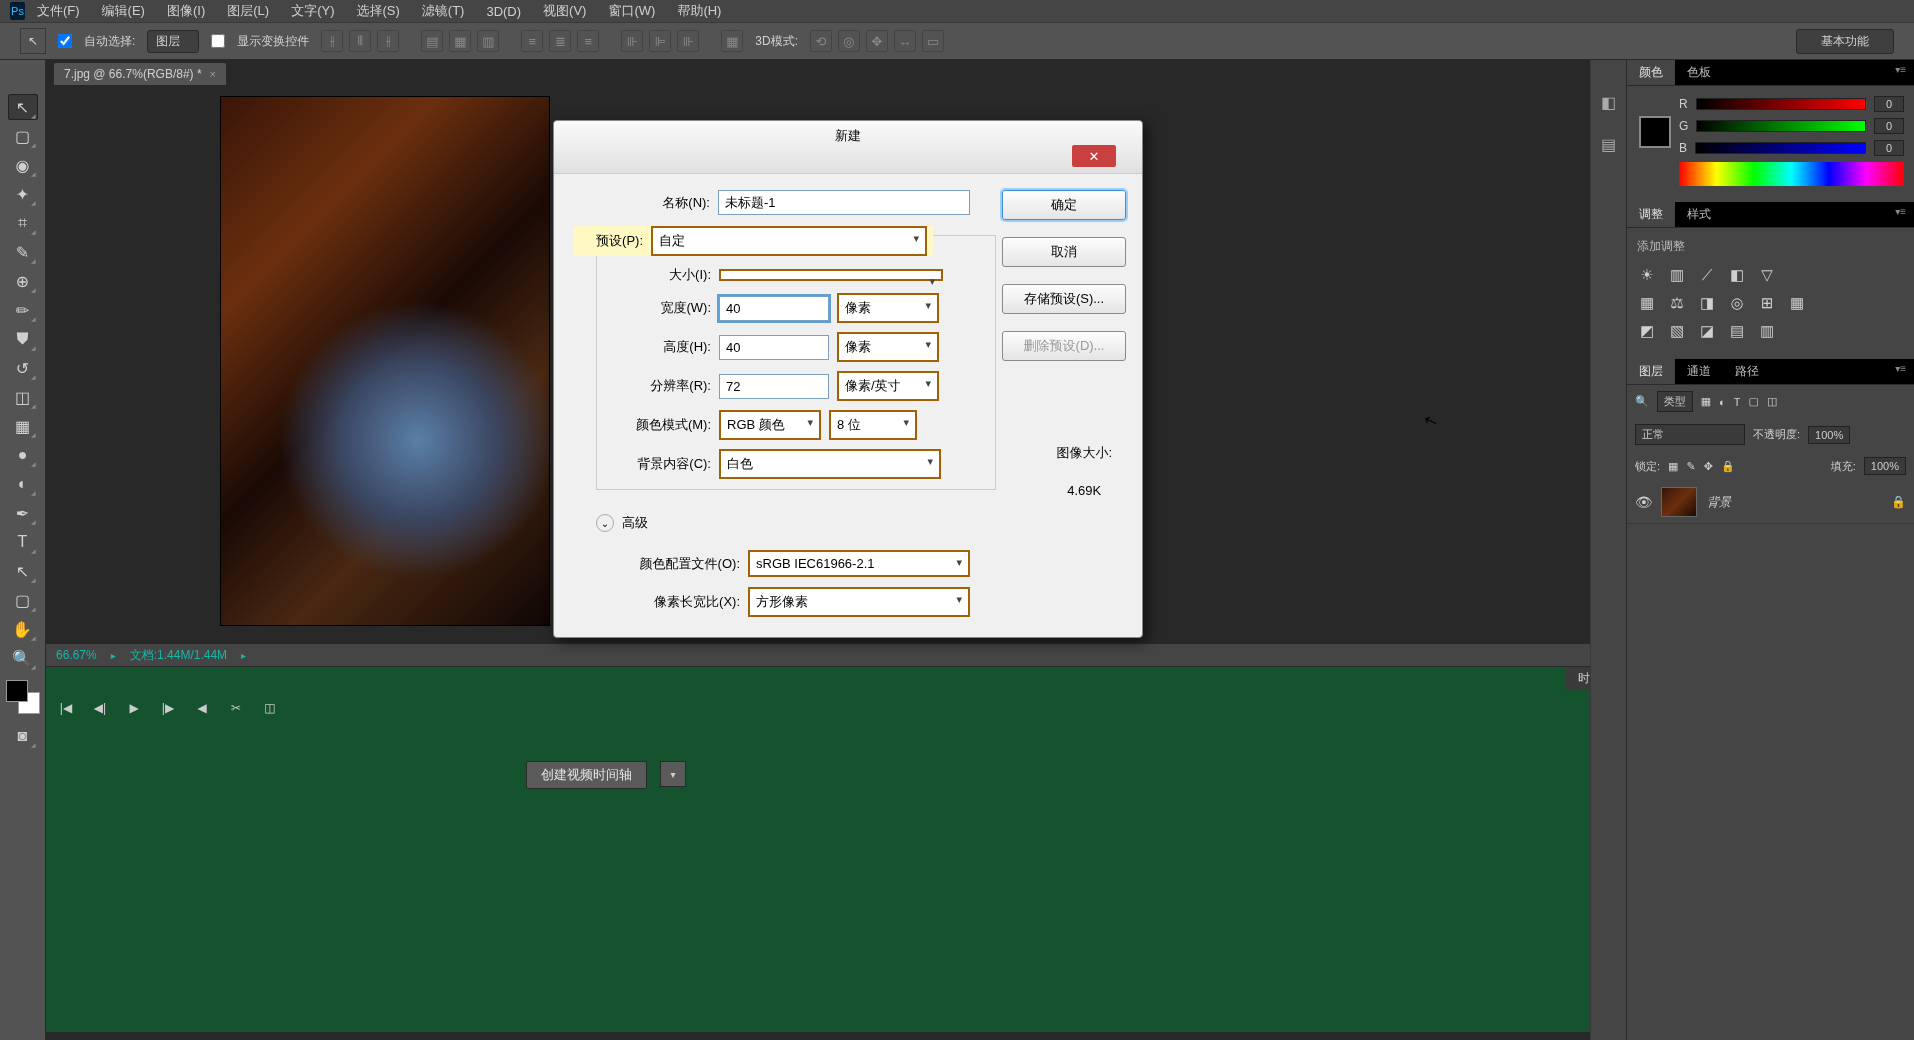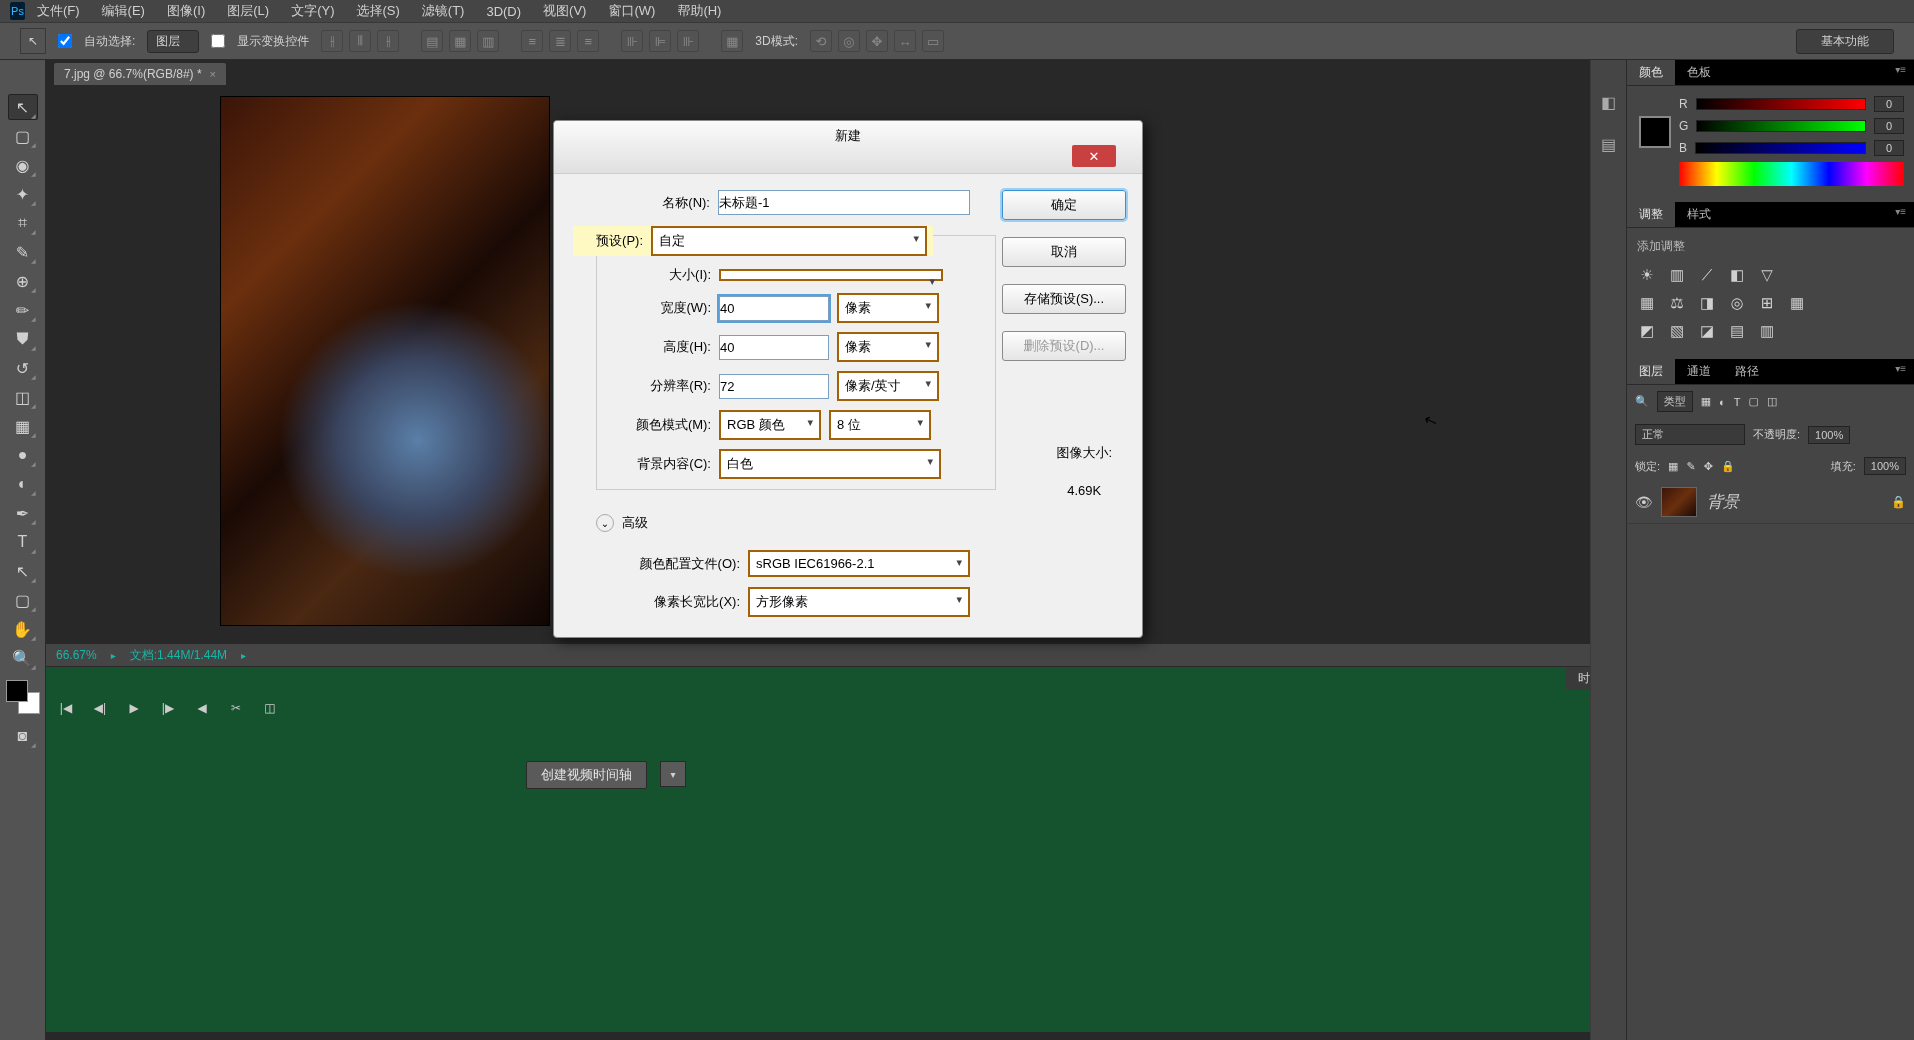--- a/index.html
+++ b/index.html
@@ -68,33 +68,33 @@
 .adjust-label { color:#bbb; margin-bottom:10px;}
 .adj-icons { display:flex; gap:10px; margin-bottom:8px;}
 .adj-ic { width:20px; height:20px; color:#d0d0d0; font-size:15px; display:flex; align-items:center; justify-content:center;}
 
 .layers-panel { flex:1; display:flex; flex-direction:column;}
 .layers-controls { padding:6px 8px; display:flex; gap:8px; flex-wrap:wrap; font-size:11px; align-items:center;}
 .lyr-select { background:#3a3a3a; border:1px solid #222; padding:2px 6px; color:#ccc; font-size:11px;}
 .layer-row { display:flex; align-items:center; padding:6px 8px; gap:10px; border-bottom:1px solid #3a3a3a;}
 .layer-eye { width:16px; font-size:14px;}
 .layer-thumb { width:36px; height:30px; background:linear-gradient(135deg,#3a1508,#6b2f0e,#1a0a05); border:1px solid #666;}
-.layer-name { font-style:italic; font-size:16px;}
+.layer-name { font-style:italic; font-size:12px;}
 .layer-lock { margin-left:auto; font-size:12px; color:#888;}
 
 
 .dialog { position:absolute; left:553px; top:120px; width:590px; background:#f0f0f0; border:1px solid #888; box-shadow:4px 4px 14px rgba(0,0,0,0.6); color:#000; border-radius:4px;}
 .dlg-title { background:linear-gradient(#fafafa,#e0e0e0); padding:6px 26px; font-size:13px; display:flex; align-items:center; border-bottom:1px solid #ccc; border-radius:4px 4px 0 0;flex-direction:column;}
 .dlg-close { margin-left:auto; width:44px; height:22px; background:#c94040; color:#fff; display:flex; align-items:center; justify-content:center; border-radius:2px; font-size:13px;}
 .dlg-body { padding:16px 16px 20px 16px; position:relative;}
 .dlg-rows { display:flex; flex-direction:column; gap:10px;}
 .dlg-row { display:flex; align-items:center; gap:8px;}
 .dlg-lbl { width:140px; text-align:right; font-size:13px;}
 .dlg-lbl-wide { width:170px; text-align:right; font-size:13px;}
-.dlg-input { border:1px solid #7a9fc0; padding:4px 0; font-size:13px; background:#fff;}
+.dlg-input { border:1px solid #7a9fc0; padding:4px 6px; font-size:13px; background:#fff;}
 .dlg-input.focus { outline:2px solid #5a9fd8; }
 .dlg-select { border:2px solid #a16207; padding:4px 6px; font-size:13px; background:#fff; position:relative;}
 .dlg-select::after { content:"▾"; position:absolute; right:6px; top:4px; font-size:11px; color:#444;}
 .dlg-btns { position:absolute; right:16px; top:16px; display:flex; flex-direction:column; gap:17px; width:124px;}
 .dlg-btn { border:1px solid #8a8a8a; background:linear-gradient(#fdfdfd,#e5e5e5); padding:5px 0; text-align:center; font-size:13px; border-radius:3px; cursor:pointer;}
 .dlg-btn.primary { border:1px solid #3a8fd0; outline:2px solid #9dcff5;}
 .dlg-btn.disabled { color:#999;}
 .dlg-sizeinfo { position:absolute; right:30px; top:270px; text-align:center; font-size:13px;}
 .dlg-fieldset { border:1px solid #ccc; margin:10px 0 0 26px; width:400px; padding-bottom:10px;}
 .dlg-adv { display:flex; align-items:center; gap:8px; margin:14px 0 8px 26px; font-size:13px;}
@@ -351,21 +351,21 @@
         <div class="dlg-select" style="width:102px">像素</div>
       </div>
       <div class="dlg-row">
         <div class="dlg-lbl" style="width:114px">分辨率(R):</div>
         <input class="dlg-input" style="width: 110px;" value="72">
         <div class="dlg-select" style="width:102px">像素/英寸</div>
       </div>
       <div class="dlg-row">
         <div class="dlg-lbl" style="width:114px">颜色模式(M):</div>
         <div class="dlg-select" style="width:102px">RGB 颜色</div>
-        <div class="dlg-select" style="width:102px">8 位</div>
+        <div class="dlg-select" style="width:88px">8 位</div>
       </div>
       <div class="dlg-row">
         <div class="dlg-lbl" style="width:114px">背景内容(C):</div>
         <div class="dlg-select" style="width:222px">白色</div>
       </div>
       </div>
       </div>
 
       <div class="dlg-adv">
         <div class="dlg-chev">⌄</div>

